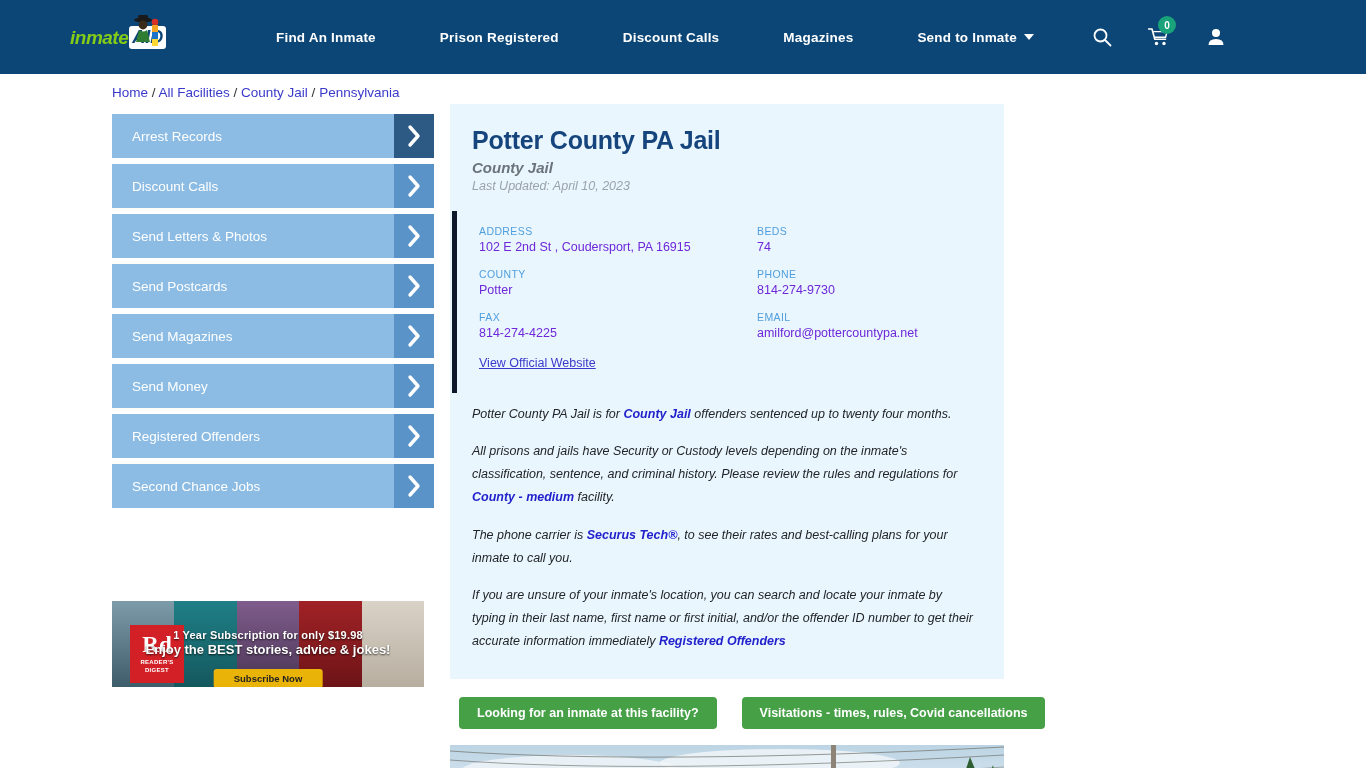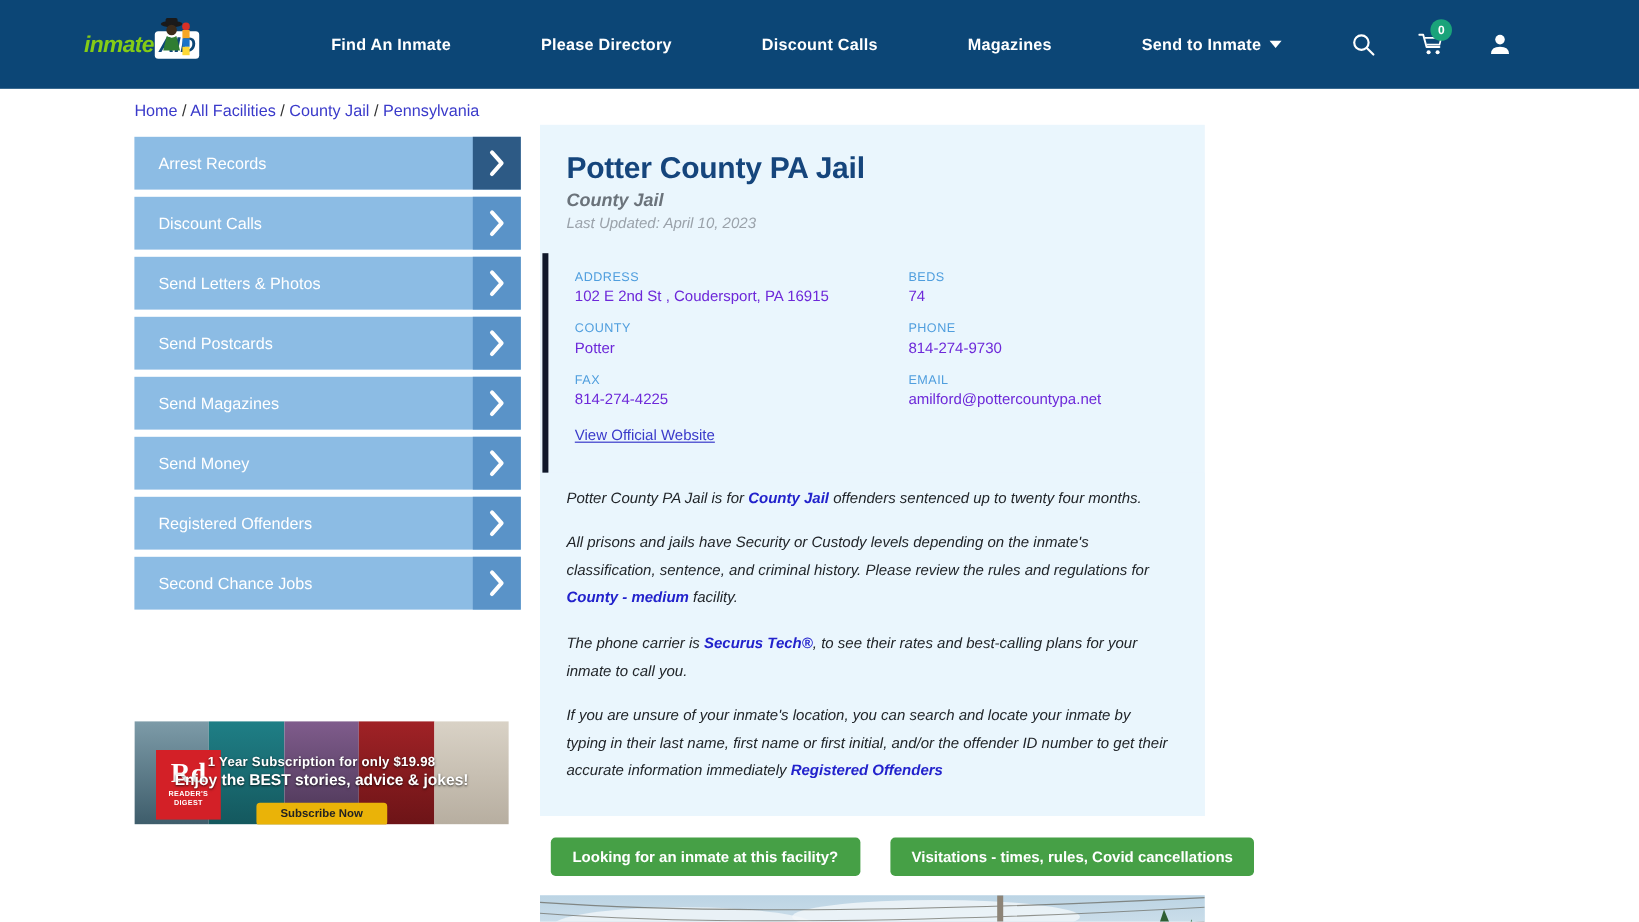--- a/index.html
+++ b/index.html
@@ -49,21 +49,21 @@
     position: absolute;
     left: 56px;
     top: -4px;
     width: 40px;
     height: 42px;
   }
   .nav {
     display: flex;
     align-items: center;
     margin-left: 54px;
-    gap: 11px;
+    gap: 0;
   }
   .nav-item {
     color: #ffffff;
     font-size: 13.5px;
     font-weight: bold;
     padding: 0 32px;
     white-space: nowrap;
     cursor: pointer;
     letter-spacing: 0.2px;
   }
@@ -317,21 +317,21 @@
       <path d="M13 17 q4 3 8 0 l3 12 h-14 z" fill="#2f7d32"></path>
       <circle cx="29" cy="9" r="3.2" fill="#d93025"></circle>
       <rect x="26" y="12" width="6" height="7" fill="#f5a623"></rect>
       <rect x="26" y="19" width="6" height="7" fill="#1a73c8"></rect>
       <rect x="26" y="26" width="6" height="7" fill="#fdd835"></rect>
     </svg>
   </div>
 
   <div class="nav">
     <div class="nav-item">Find An Inmate</div>
-    <div class="nav-item">Please Directory</div>
+    <div class="nav-item">Prison Registered</div>
     <div class="nav-item">Discount Calls</div>
     <div class="nav-item">Magazines</div>
     <div class="nav-item with-caret">
       <span>Send to Inmate</span>
       <span class="caret"></span>
     </div>
   </div>
 
   <div class="header-icons">
     <div class="hicon">

